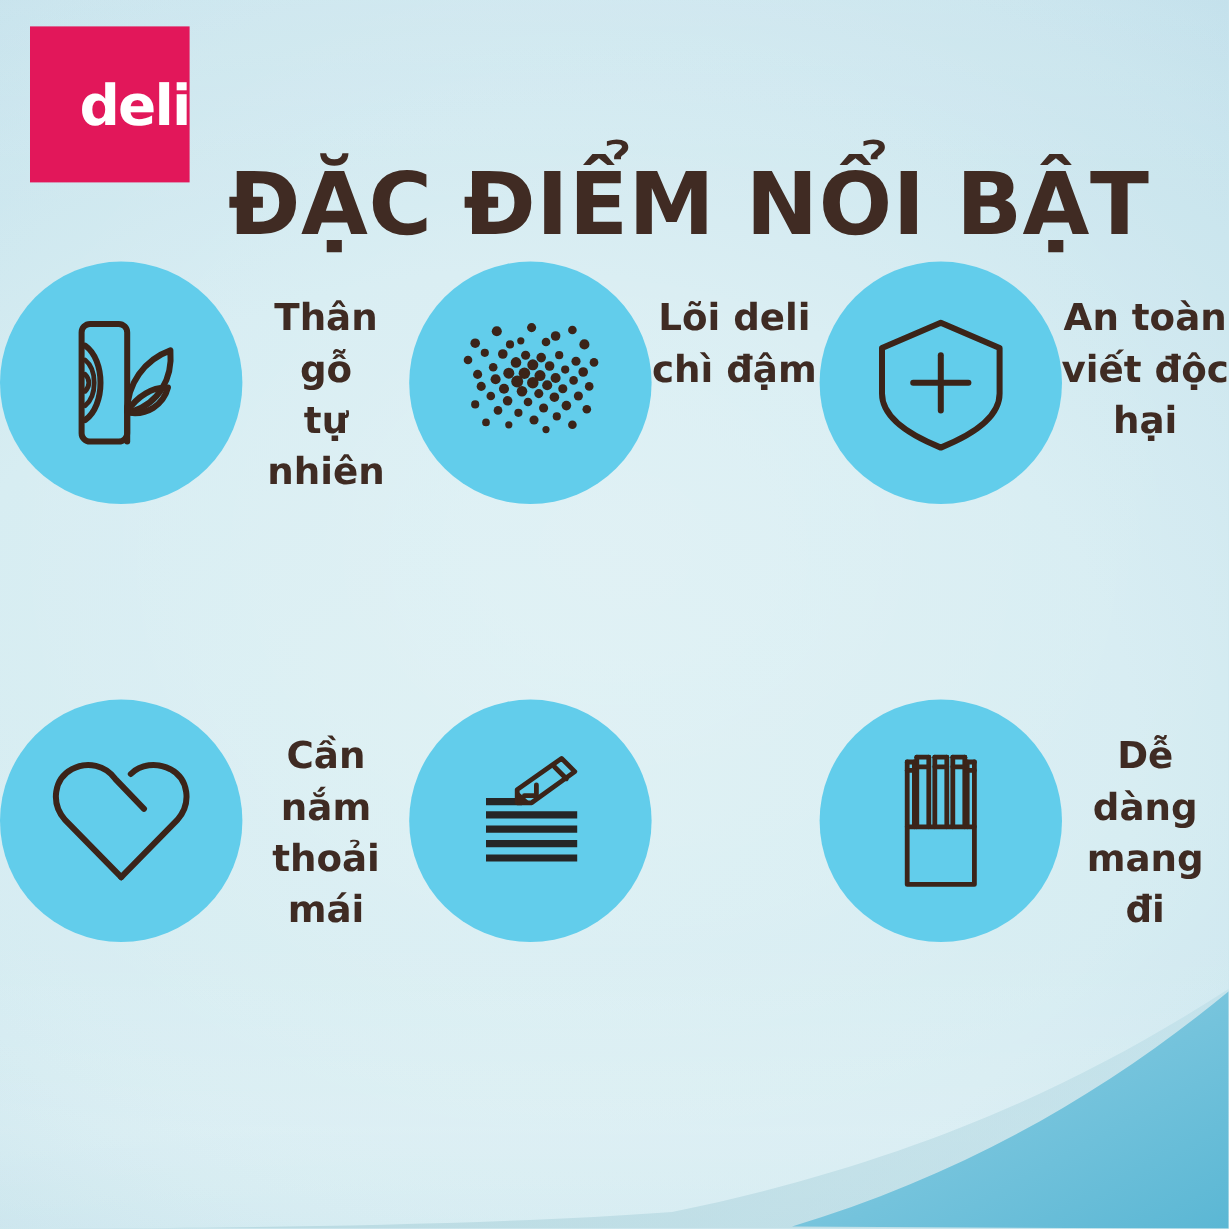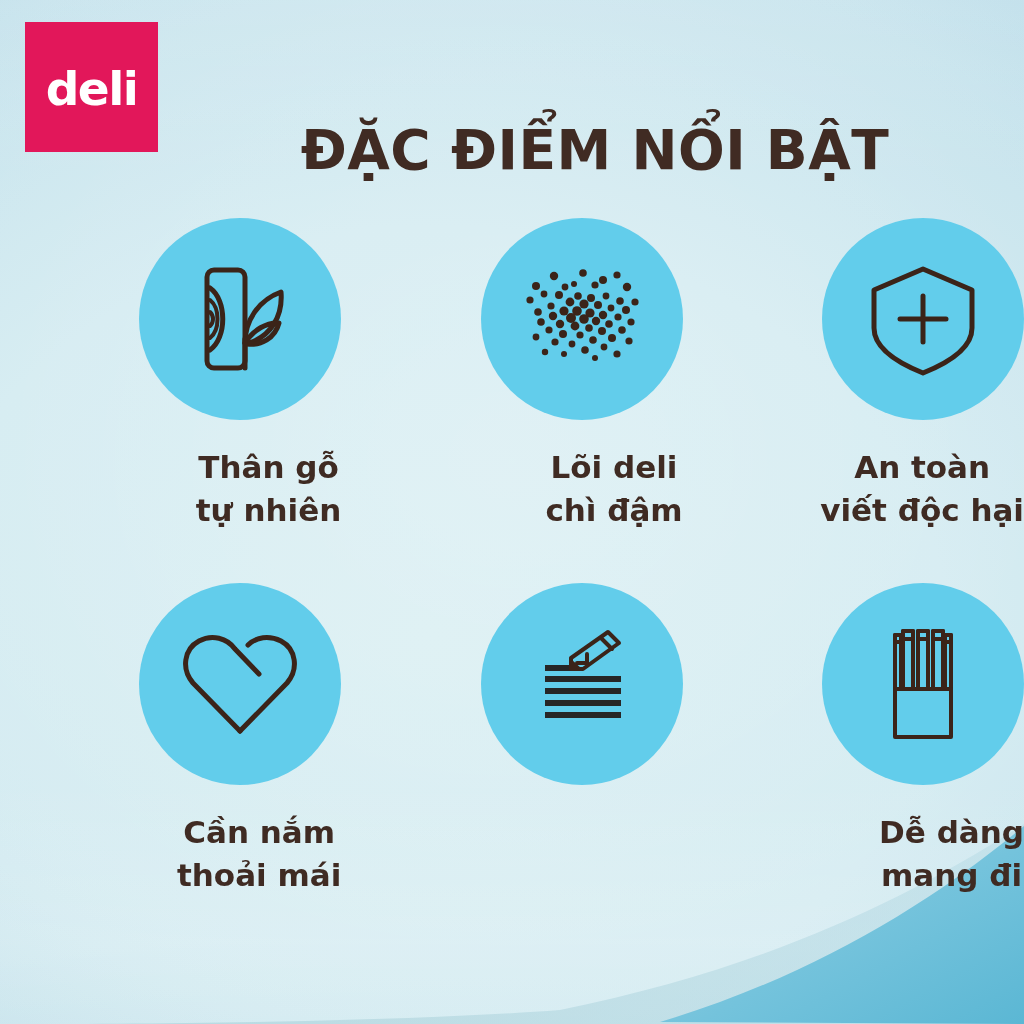--- a/index.html
+++ b/index.html
@@ -65,60 +65,60 @@
   }
   #logo {
     position: absolute;
     left: 25px;
     top: 22px;
     width: 133px;
     height: 130px;
     background: #e2175a;
     display: flex;
     align-items: center;
-    justify-content: center;
+    justify-content: flex-end;
   }
   #logo-wordmark {
     font-family: "DejaVu Sans", sans-serif;
     font-weight: 700;
     font-size: 47px;
     letter-spacing: -1.5px;
     color: #ffffff;
     line-height: 1;
     transform: translateY(1px);
   }
   #page-title {
     position: absolute;
     left: 190px;
     top: 86px;
     width: 810px;
-    text-align: center;
+    text-align: left;
     font-family: "DejaVu Sans", sans-serif;
     font-weight: 700;
-    font-size: 55px;
+    font-size: 72px;
     line-height: 1;
     letter-spacing: 0.5px;
     color: #402b23;
     white-space: nowrap;
   }
 
   
   #features {
     position: absolute;
     left: 0;
     top: 218px;
     width: 1024px;
     display: grid;
     grid-template-columns: repeat(3, 1fr);
     grid-template-rows: repeat(2, 365px);
   }
   .feature {
     display: flex;
-    flex-direction: column;
-    align-items: flex-end;
+    flex-direction: row;
+    align-items: flex-start;
   }
   .feature-circle {
     width: 202px;
     height: 202px;
     border-radius: 50%;
     background: #62cdeb;
     display: flex;
     align-items: center;
     justify-content: center;
     flex: 0 0 auto;

